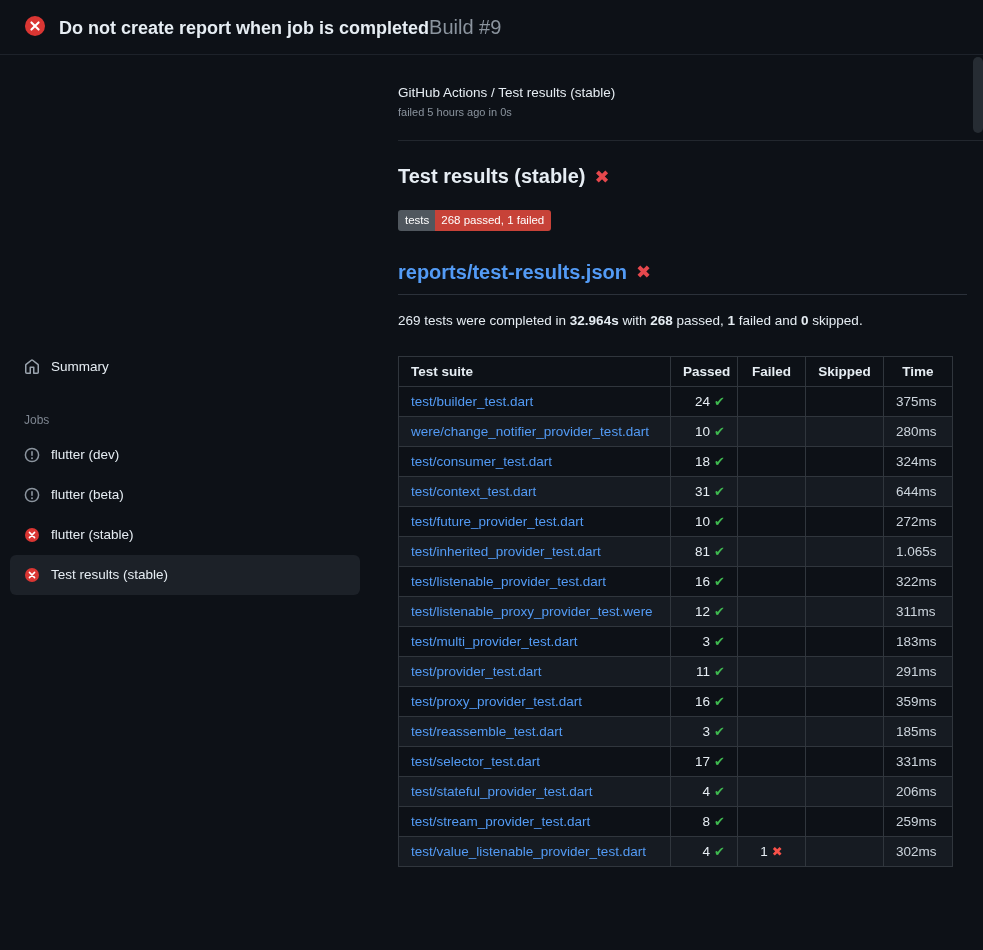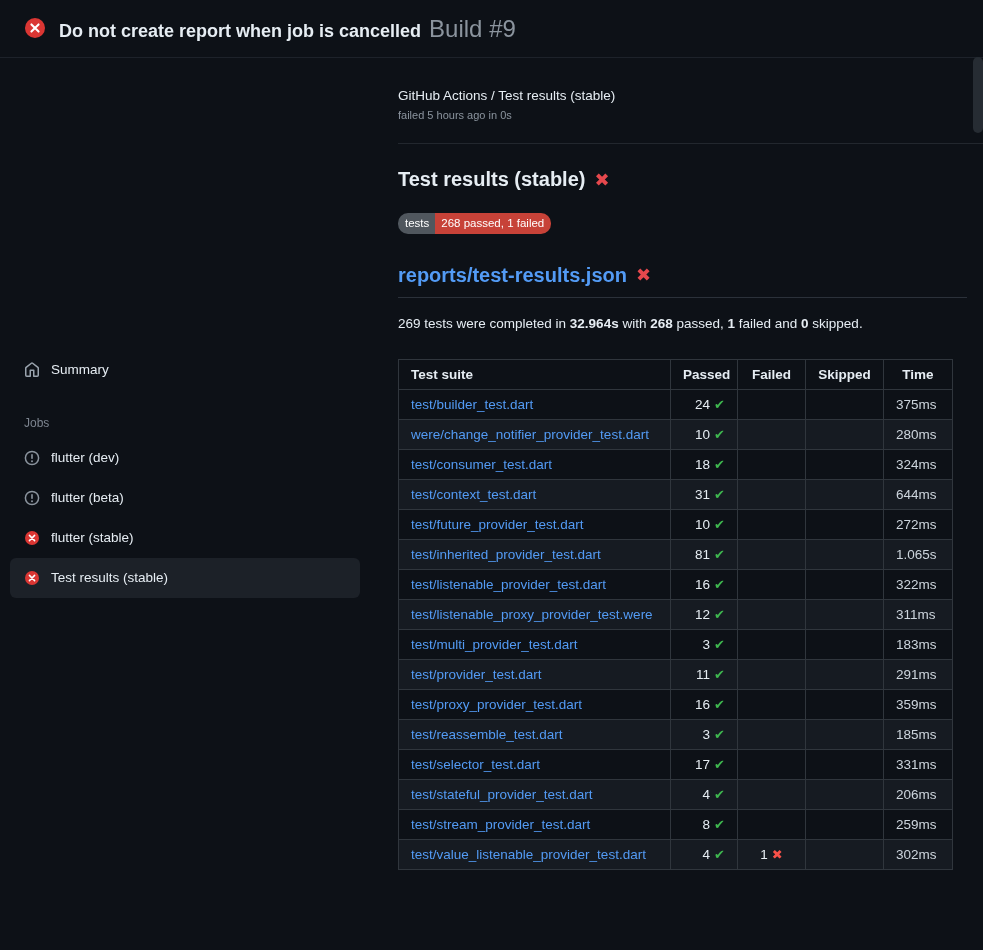--- a/index.html
+++ b/index.html
@@ -11,36 +11,36 @@
   *{box-sizing:border-box}
   html,body{margin:0;padding:0}
   body{
     width:983px;height:950px;overflow:hidden;position:relative;
     background:var(--bg);color:var(--text);
     font-family:"Liberation Sans","DejaVu Sans",sans-serif;font-size:14px;
   }
   
   .app-header{display:flex;align-items:center;gap:13px;padding:15px 24px 14px 24px;border-bottom:1px solid #1d222a}
   .app-header .title{font-size:18px;font-weight:700}
-  .app-header .build{font-size:24px;font-weight:400;color:var(--muted);margin-left:8px}
+  .app-header .build{font-size:20px;font-weight:400;color:var(--muted);}
   
   .layout{display:flex;align-items:center}
   .sidebar{width:370px;flex:0 0 370px;padding:20px 10px 0 10px}
   .side-item{display:flex;align-items:center;gap:11px;height:40px;padding:0 14px;border-radius:6px;cursor:pointer;font-size:13.5px;color:var(--text)}
   .side-item.selected{background:var(--selected)}
   .jobs-label{color:#7d8590;font-size:12px;margin:26px 0 8px 14px}
   .job-ico,.home-ico{flex:0 0 16px}
   
   .main{flex:1;padding:30px 0 0 28px;min-width:0}
   .crumb{font-size:13.5px;font-weight:400}
   .meta{font-size:11px;color:var(--muted);margin-top:6px}
   .hr{border:none;border-top:1px solid var(--hr);margin:22px 0 0 0}
   h2.result-title{font-size:20px;font-weight:700;margin:24px 0 0 0;display:flex;align-items:center;gap:9px}
   .cross-glyph{color:#e5484d;font-size:18px;font-weight:700;line-height:1}
-  .badge{display:inline-flex;margin-top:22px;font-size:11.5px;border-radius:10px;overflow:hidden;line-height:1}
+  .badge{display:inline-flex;margin-top:22px;font-size:11.5px;border-radius:3px;overflow:hidden;line-height:1}
   .badge .lbl{background:var(--badge-label);color:#fff;padding:5px 6px 4px 7px}
   .badge .val{background:var(--badge-value);color:#fff;padding:5px 7px 4px 6px}
   h2.report-title{font-size:20px;font-weight:700;margin:30px 16px 0 0;padding-bottom:10px;border-bottom:1px solid #2b313a;display:flex;align-items:center;gap:9px}
   h2.report-title a{color:var(--accent);text-decoration:none;cursor:pointer}
   .summary-line{margin:18px 0 0 0;font-size:13.5px;color:var(--text)}
   .summary-line b{font-weight:700}
   
   table.results{border-collapse:collapse;margin-top:28px;width:554px;table-layout:fixed;font-size:13.5px}
   .results th,.results td{border:1px solid var(--border);padding:7px 12px;overflow:hidden;white-space:nowrap}
   .results th{font-weight:700;text-align:center}
@@ -60,21 +60,21 @@
 <body>
 
 <header class="app-header">
   <span>
     <svg width="22" height="22" viewBox="0 0 16 16">
       <circle cx="8" cy="8" r="7.3" fill="#da3633"></circle>
       <path d="M5.4 5.4l5.2 5.2M10.6 5.4l-5.2 5.2" stroke="#fff" stroke-width="1.5" stroke-linecap="round"></path>
     </svg>
   </span>
   <div>
-    <span class="title">Do not create report when job is cancelled</span><span class="build">Build #9</span>
+    <span class="title">Do not create report when job is completed</span><span class="build">Build #9</span>
   </div>
 </header>
 
 <div class="layout">
   <aside class="sidebar">
     <div class="side-item">
       <svg class="home-ico" width="16" height="16" viewBox="0 0 16 16" fill="#9aa4ae">
         <path d="M6.906.664a1.749 1.749 0 0 1 2.187 0l5.25 4.2c.415.332.657.835.657 1.367v7.019A1.75 1.75 0 0 1 13.25 15h-3.5a.75.75 0 0 1-.75-.75V9H7v5.25a.75.75 0 0 1-.75.75h-3.5A1.75 1.75 0 0 1 1 13.25V6.23c0-.531.242-1.034.657-1.366l5.25-4.2Zm1.25 1.171a.25.25 0 0 0-.312 0l-5.25 4.2a.25.25 0 0 0-.094.196v7.019c0 .138.112.25.25.25H5.5V8.25a.75.75 0 0 1 .75-.75h3.5a.75.75 0 0 1 .75.75v5.25h2.75a.25.25 0 0 0 .25-.25V6.23a.25.25 0 0 0-.094-.195Z"></path>
       </svg>
       <span>Summary</span>

